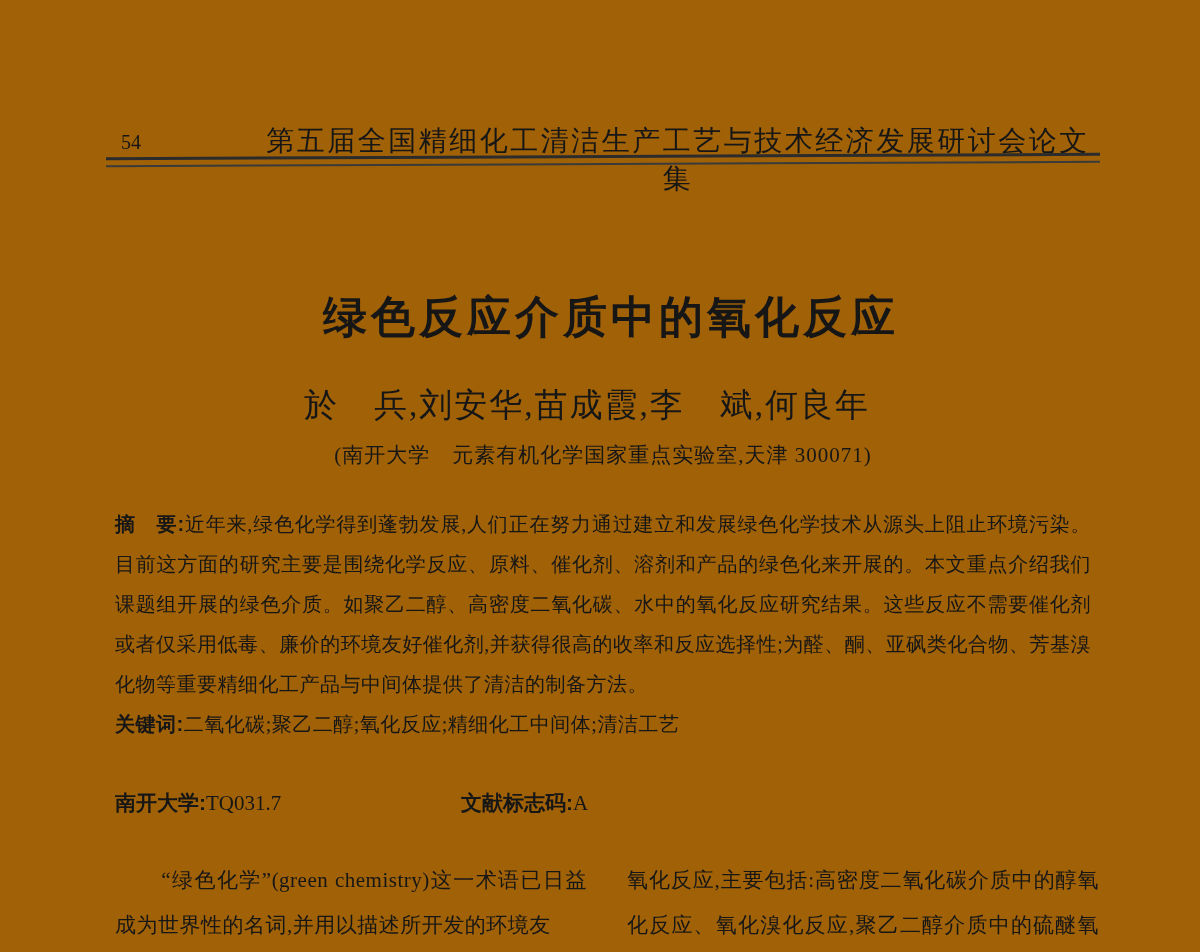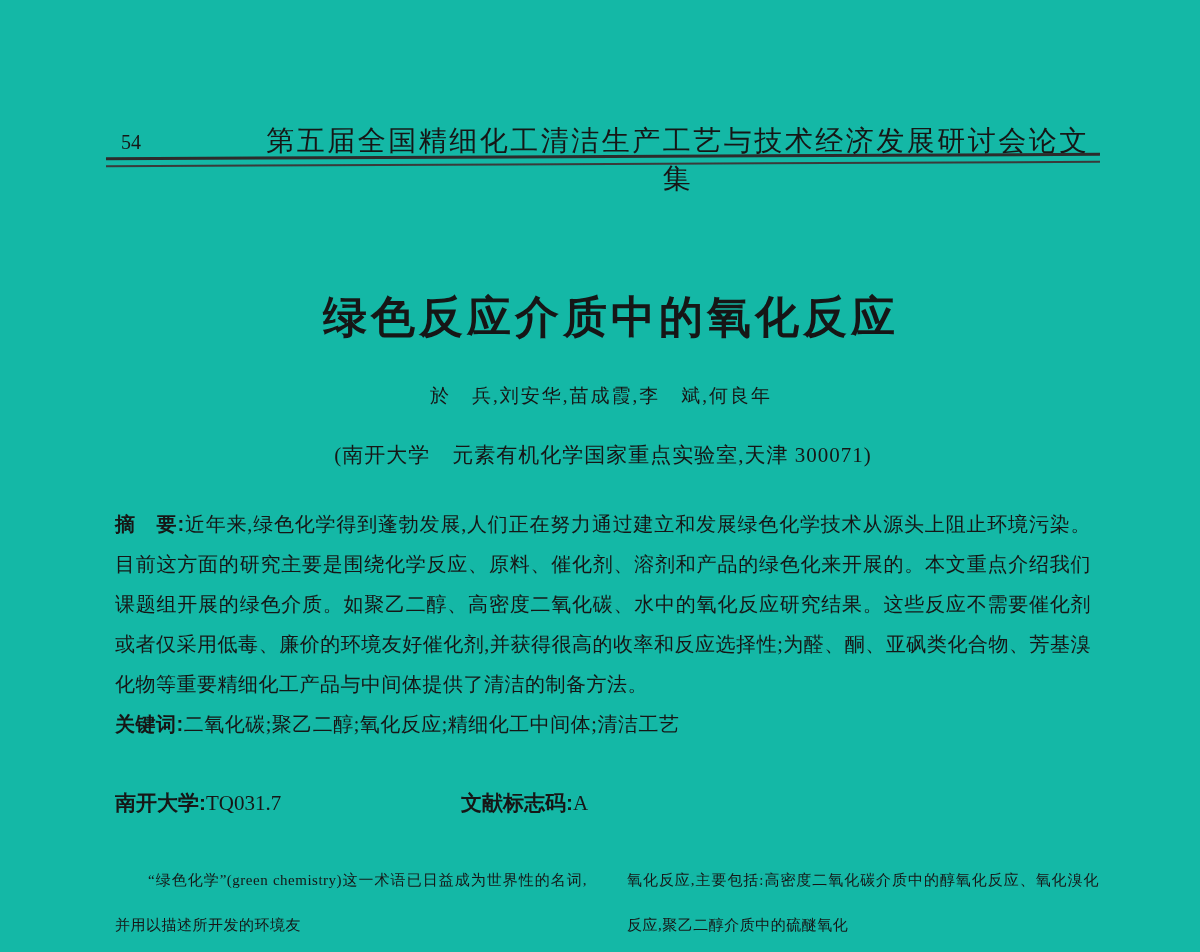--- a/index.html
+++ b/index.html
@@ -4,21 +4,21 @@
 <style>
   html, body {
     margin: 0;
     padding: 0;
     background: #e8e8e8;
   }
   .page {
     position: relative;
     width: 1200px;
     height: 952px;
-    background: #14b8a6;
+    background: #a16207;
     overflow: hidden;
     color: #161616;
     font-family: "Liberation Serif", serif;
   }
 
   
   .running-head {
     position: absolute;
     left: 115px;
     top: 122px;
@@ -59,25 +59,25 @@
     width: 976px;
     margin: 8px;
     text-align: center;
     font-family: "Liberation Sans", sans-serif;
     font-size: 44px;
     font-weight: 700;
     letter-spacing: 4px;
   }
   .authors-line {
     position: absolute;
-    left: 113px;
+    left: 99px;
     top: 383px;
     width: 976px;
     text-align: center;
-    font-size: 19px;
+    font-size: 33px;
     letter-spacing: 2px;
   }
   .affiliation-line {
     position: absolute;
     left: 115px;
     top: 441px;
     width: 976px;
     text-align: center;
     font-size: 21px;
     letter-spacing: 1px;
@@ -121,21 +121,21 @@
     left: 115px;
     top: 858px;
     width: 985px;
     height: 94px;
   }
   .body-column {
     position: absolute;
     top: 0;
     width: 472px;
     margin: 0;
-    font-size: 15px;
+    font-size: 21px;
     line-height: 45px;
     text-align: justify;
     letter-spacing: 0.5px;
   }
   .body-column.left  { left: 0; text-indent: 2.2em; }
   .body-column.right { left: 512px; }
 </style>
 </head>
 <body>
 

